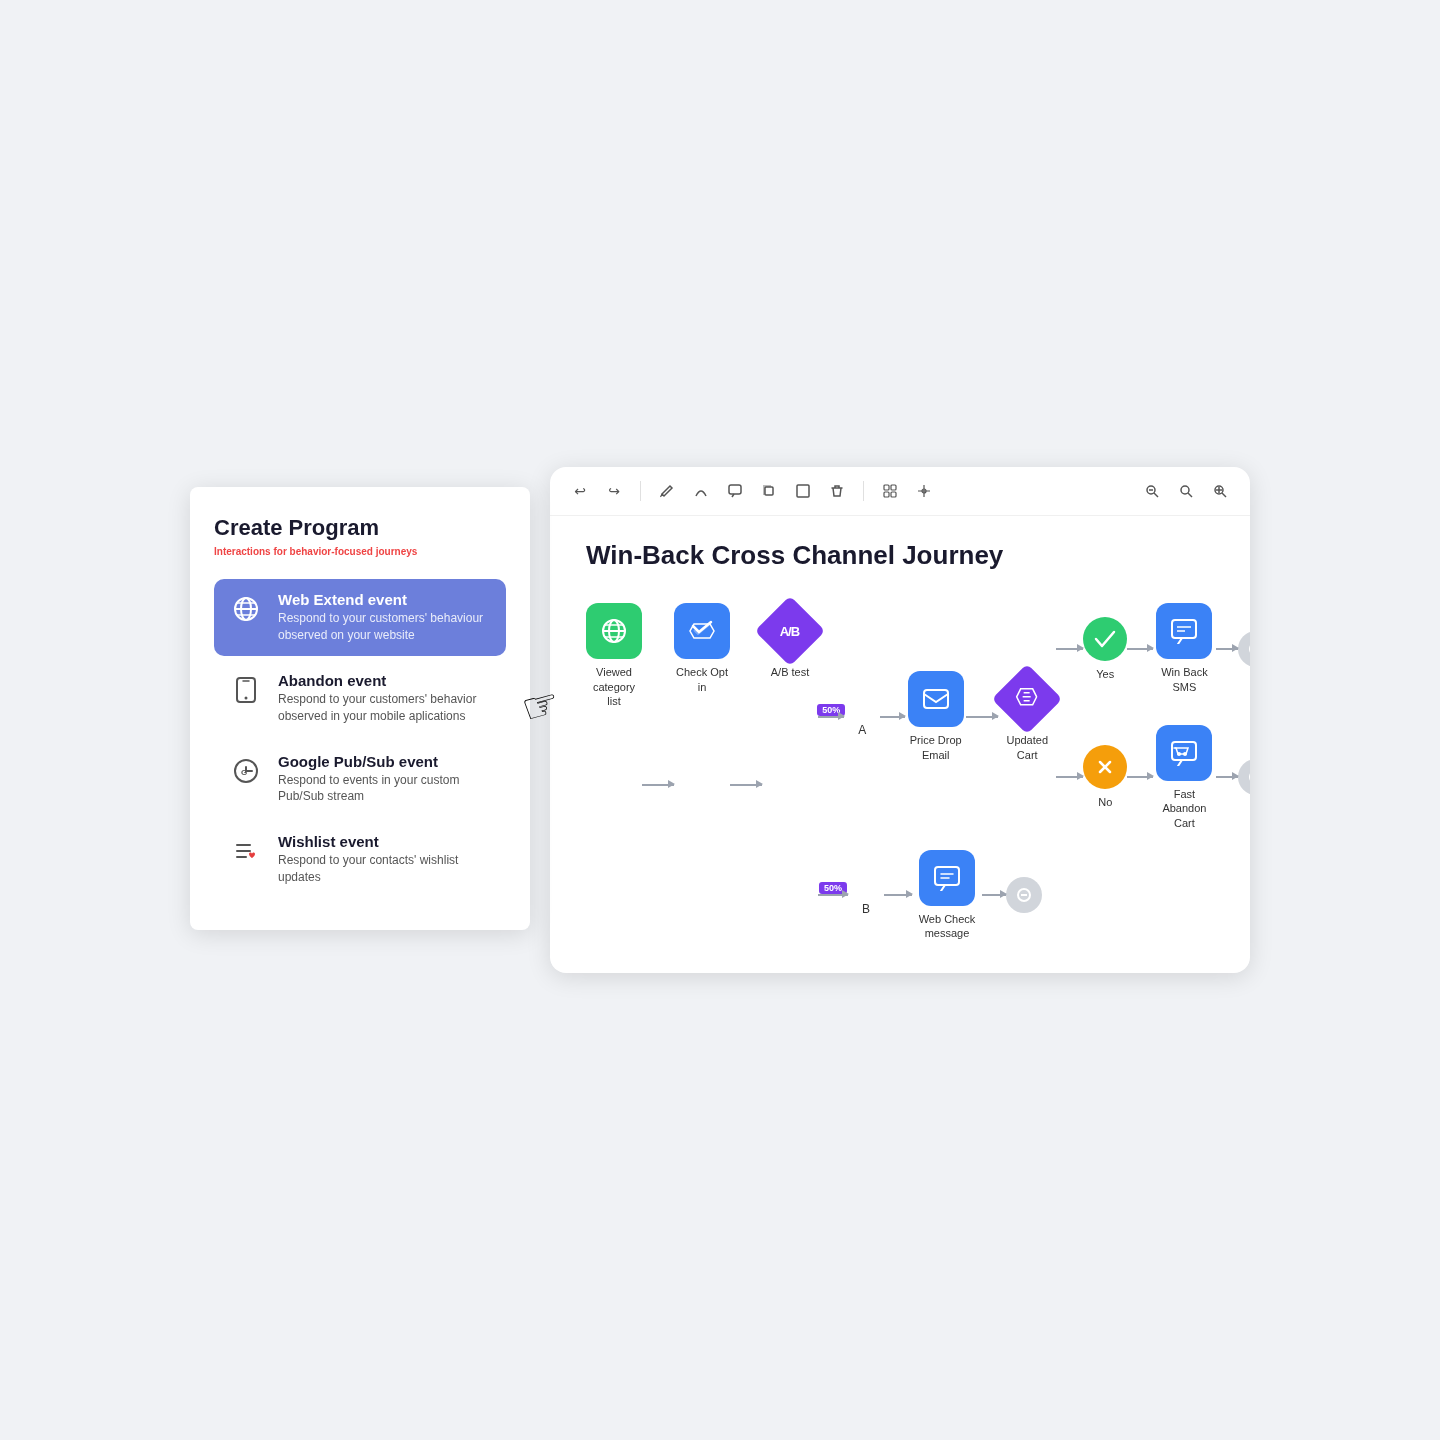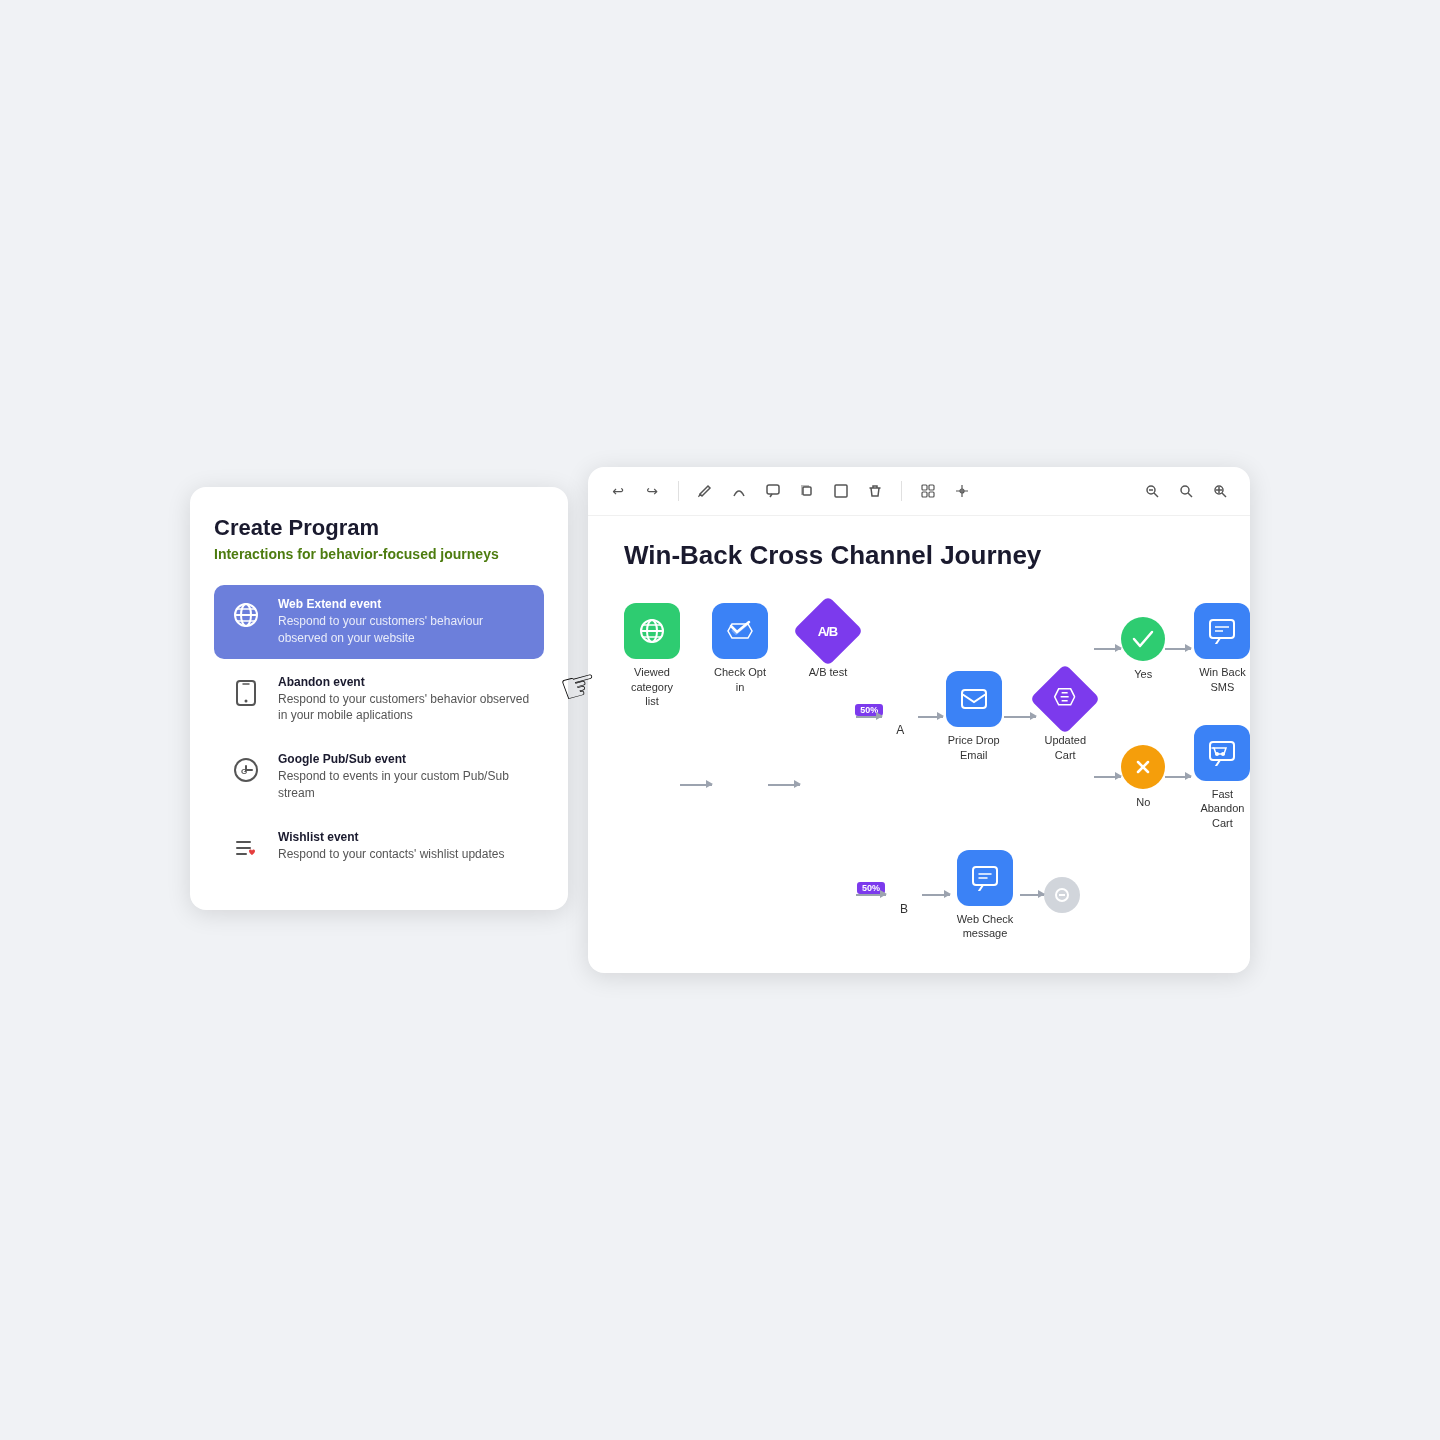--- a/index.html
+++ b/index.html
@@ -19,40 +19,40 @@
       display: flex;
       gap: 0;
       position: relative;
       width: 1060px;
       align-items: flex-start;
     }
 
     
     .left-panel {
       background: #fff;
-      border-radius: 16px;
+      border-radius: 8px;
       box-shadow: 0 4px 24px rgba(0,0,0,0.12);
-      width: 378px;
+      width: 340px;
       padding: 28px 24px;
       z-index: 2;
       position: relative;
       top: 20px;
     }
 
     .left-panel h2 {
       font-size: 22px;
       font-weight: 700;
       color: #1a1a2e;
       margin-bottom: 4px;
     }
 
     .left-panel .subtitle {
-      font-size: 14px;
+      font-size: 10px;
       font-weight: 600;
-      color: #4d7c0f;
+      color: #ef4444;
       margin-bottom: 20px;
       line-height: 1.4;
     }
 
     .event-item {
       display: flex;
       align-items: flex-start;
       padding: 12px 14px;
       border-radius: 10px;
       margin-bottom: 4px;
@@ -75,21 +75,21 @@
 
     .event-item.active .icon-wrap svg path,
     .event-item.active .icon-wrap svg circle,
     .event-item.active .icon-wrap svg rect,
     .event-item.active .icon-wrap svg line,
     .event-item.active .icon-wrap svg ellipse {
       stroke: #fff;
     }
 
     .event-item .text-wrap .event-title {
-      font-size: 12px;
+      font-size: 15px;
       font-weight: 700;
       color: #1a1a2e;
       margin-bottom: 2px;
     }
 
     .event-item.active .text-wrap .event-title {
       color: #fff;
     }
 
     .event-item .text-wrap .event-desc {

